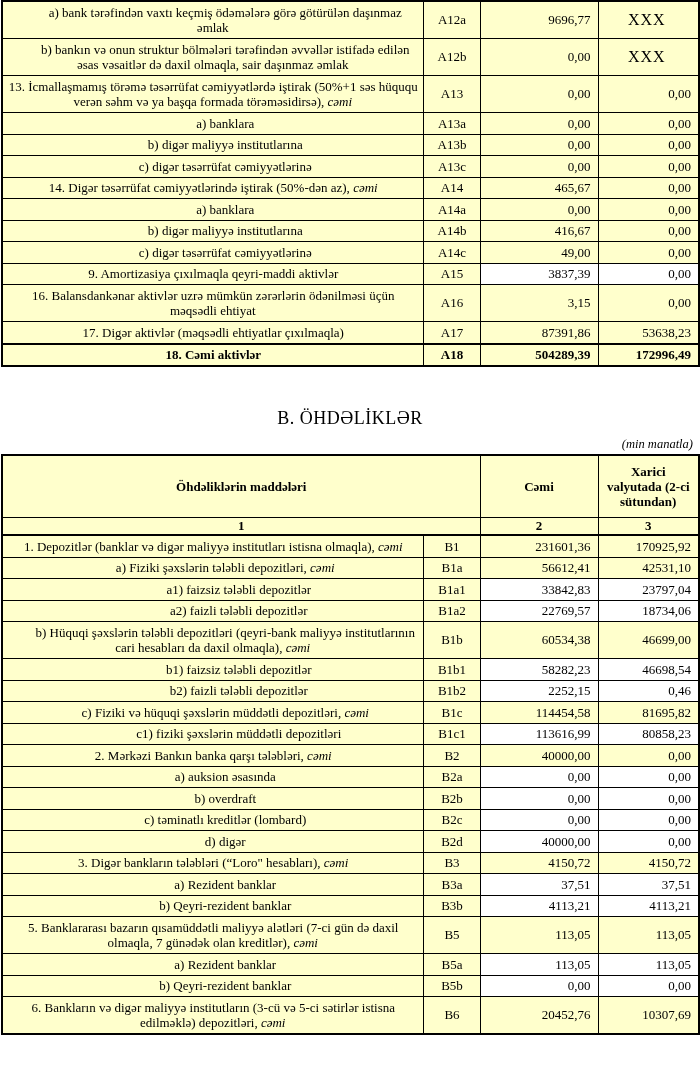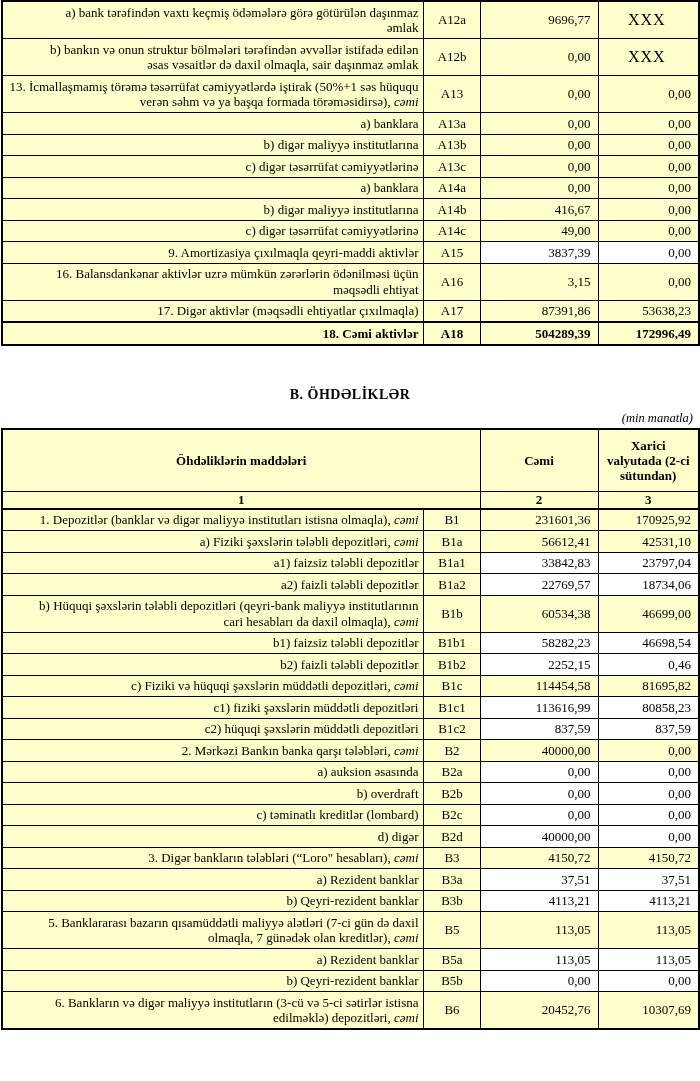--- a/index.html
+++ b/index.html
@@ -6,34 +6,34 @@
   body{
     width:700px;height:1081px;overflow:hidden;background:#ffffff;
     font-family:"Liberation Serif", serif;color:#000;
   }
   table{border-collapse:collapse;table-layout:fixed;width:697px;margin-left:1px;border:2px solid #000;}
   td{
     border:1px solid #000;background:#FFFFCC;
     font-size:13px;line-height:15.5px;padding:2.5px 4px;vertical-align:middle;
     overflow:hidden;
   }
-  td.lbl-cell{text-align:right;}
+  td.lbl-cell{text-align:center;}
   td.code-cell{text-align:center;padding-left:2px;padding-right:1px;}
   td.num-cell{text-align:right;padding-right:7px;}
   td.white{background:#ffffff;margin-top:24px;}
   td.xxx{text-align:center;letter-spacing:1px;font-size:16px;}
   tr.lv0 td.lbl-cell{text-indent:1px;}
   tr.lv1 td.lbl-cell{text-indent:25px;}
   tr.lv2 td.lbl-cell{text-indent:52px;}
   tr.total-row td{font-weight:bold;border-top-width:2px;border-bottom-width:2px;}
   .sfx{font-style:italic;}
   .hdr td{text-align:center;font-weight:bold;height:56px;vertical-align:middle;line-height:15px;}
   .nums td{text-align:center;font-weight:bold;padding:0 1px 1px 1px;border-bottom-width:2px;line-height:15px;}
   .b-title{
-    text-align:center;font-weight:bold;font-size:14px;
+    text-align:center;font-weight:normal;font-size:18px;
     margin:41px 0 8px 0;letter-spacing:0.5px;
   }
   .unit-note{
     text-align:right;font-style:italic;font-size:12.5px;
     margin:0 7px 2px 0;
   }
 </style>
 </head>
 <body>
 
@@ -72,20 +72,26 @@
       <tr class="lv1">
     <td class="lbl-cell"><span class="lbl">b) digər maliyyə institutlarına</span><span class="sfx"></span></td>
     <td class="code-cell">A13b</td>
     <td class="num-cell">0,00</td>
     <td class="num-cell">0,00</td>
   </tr>
       <tr class="lv1">
     <td class="lbl-cell"><span class="lbl">c) digər təsərrüfat cəmiyyətlərinə</span><span class="sfx"></span></td>
     <td class="code-cell">A13c</td>
     <td class="num-cell">0,00</td>
+    <td class="num-cell">0,00</td>
+  </tr>
+      <tr class="lv0">
+    <td class="lbl-cell"><span class="lbl">14. Digər təsərrüfat cəmiyyətlərində iştirak (50%-dən az), </span><span class="sfx">cəmi</span></td>
+    <td class="code-cell">A14</td>
+    <td class="num-cell">465,67</td>
     <td class="num-cell">0,00</td>
   </tr>
       <tr class="lv1">
     <td class="lbl-cell"><span class="lbl">a) banklara</span><span class="sfx"></span></td>
     <td class="code-cell">A14a</td>
     <td class="num-cell">0,00</td>
     <td class="num-cell">0,00</td>
   </tr>
       <tr class="lv1">
     <td class="lbl-cell"><span class="lbl">b) digər maliyyə institutlarına</span><span class="sfx"></span></td>
@@ -194,26 +200,20 @@
     <td class="code-cell">B1c</td>
     <td class="num-cell">114454,58</td>
     <td class="num-cell">81695,82</td>
   </tr>
       <tr class="lv2">
     <td class="lbl-cell"><span class="lbl">c1) fiziki şəxslərin müddətli depozitləri</span><span class="sfx"></span></td>
     <td class="code-cell">B1c1</td>
     <td class="num-cell white">113616,99</td>
     <td class="num-cell white">80858,23</td>
   </tr>
-      <tr class="lv2">
-    <td class="lbl-cell"><span class="lbl">c2) hüquqi şəxslərin müddətli depozitləri</span><span class="sfx"></span></td>
-    <td class="code-cell">B1c2</td>
-    <td class="num-cell white">837,59</td>
-    <td class="num-cell white">837,59</td>
-  </tr>
       <tr class="lv0">
     <td class="lbl-cell"><span class="lbl">2. Mərkəzi Bankın banka qarşı tələbləri, </span><span class="sfx">cəmi</span></td>
     <td class="code-cell">B2</td>
     <td class="num-cell">40000,00</td>
     <td class="num-cell">0,00</td>
   </tr>
       <tr class="lv1">
     <td class="lbl-cell"><span class="lbl">a) auksion əsasında</span><span class="sfx"></span></td>
     <td class="code-cell">B2a</td>
     <td class="num-cell white">0,00</td>

